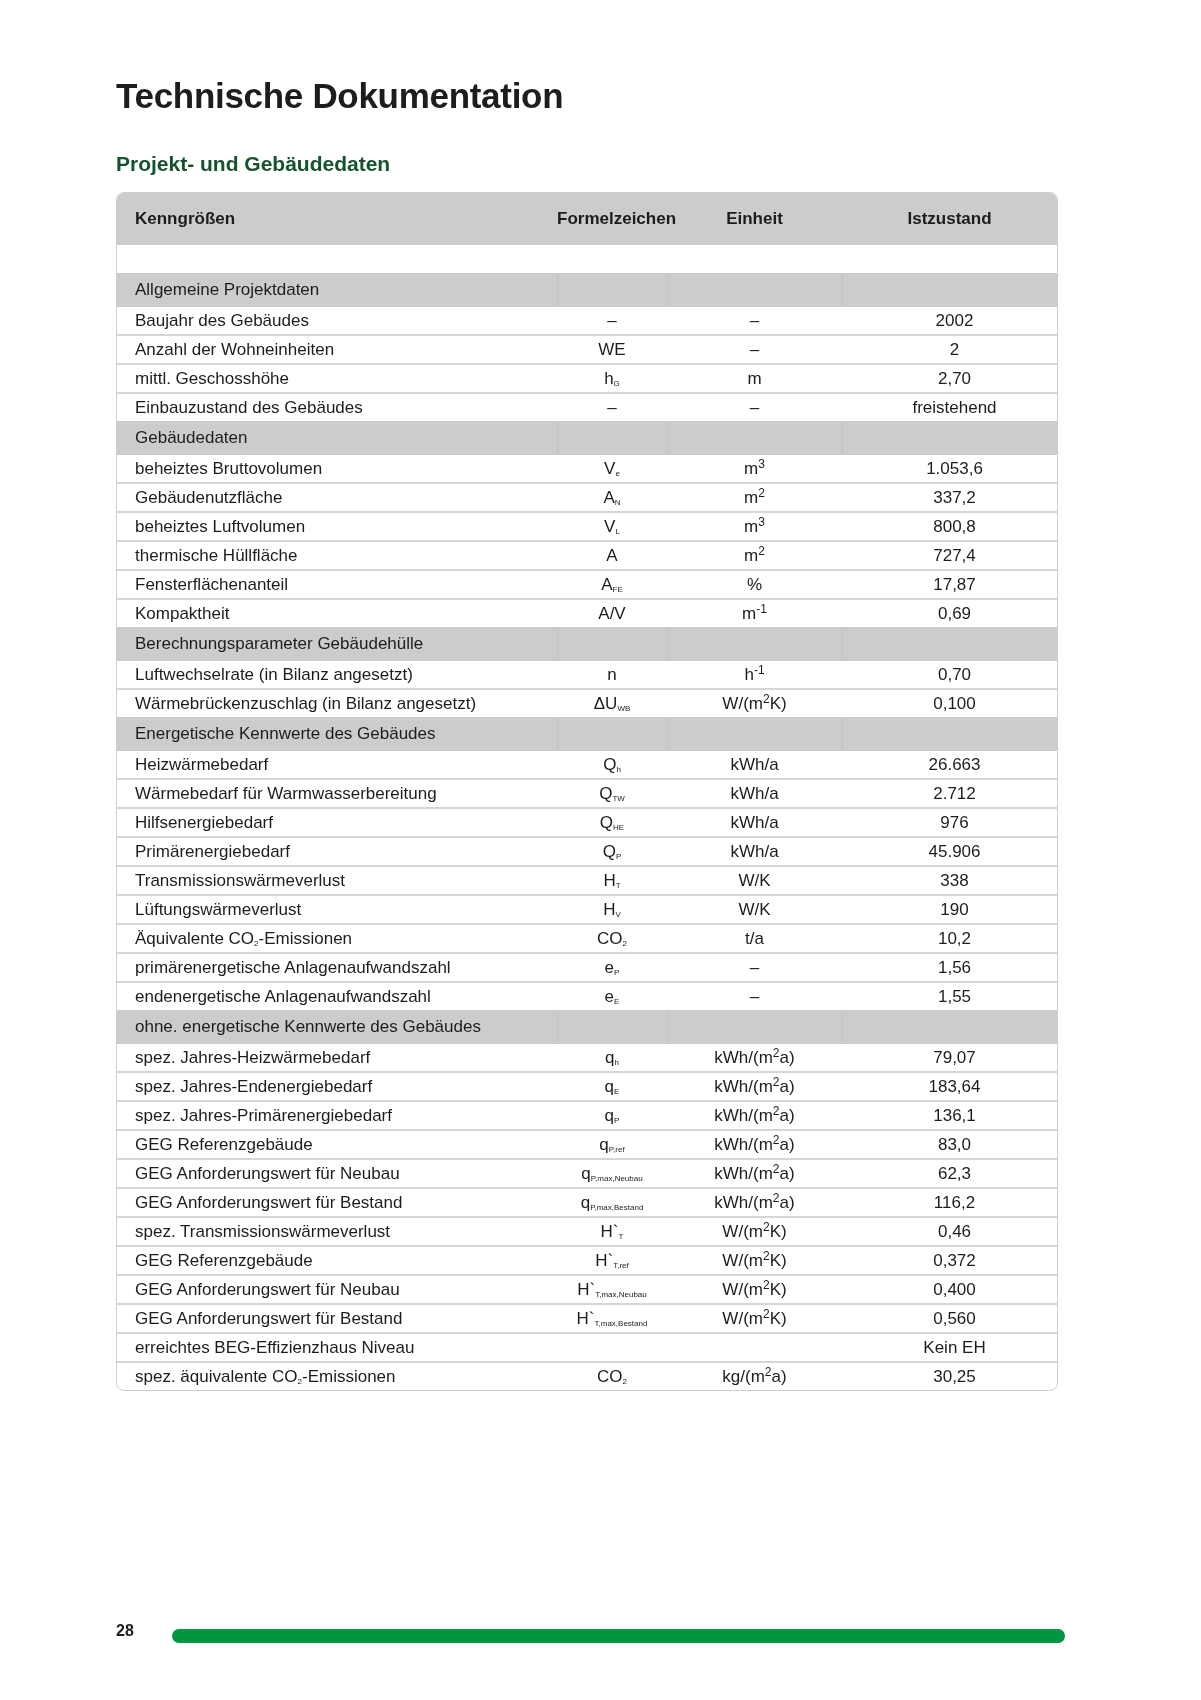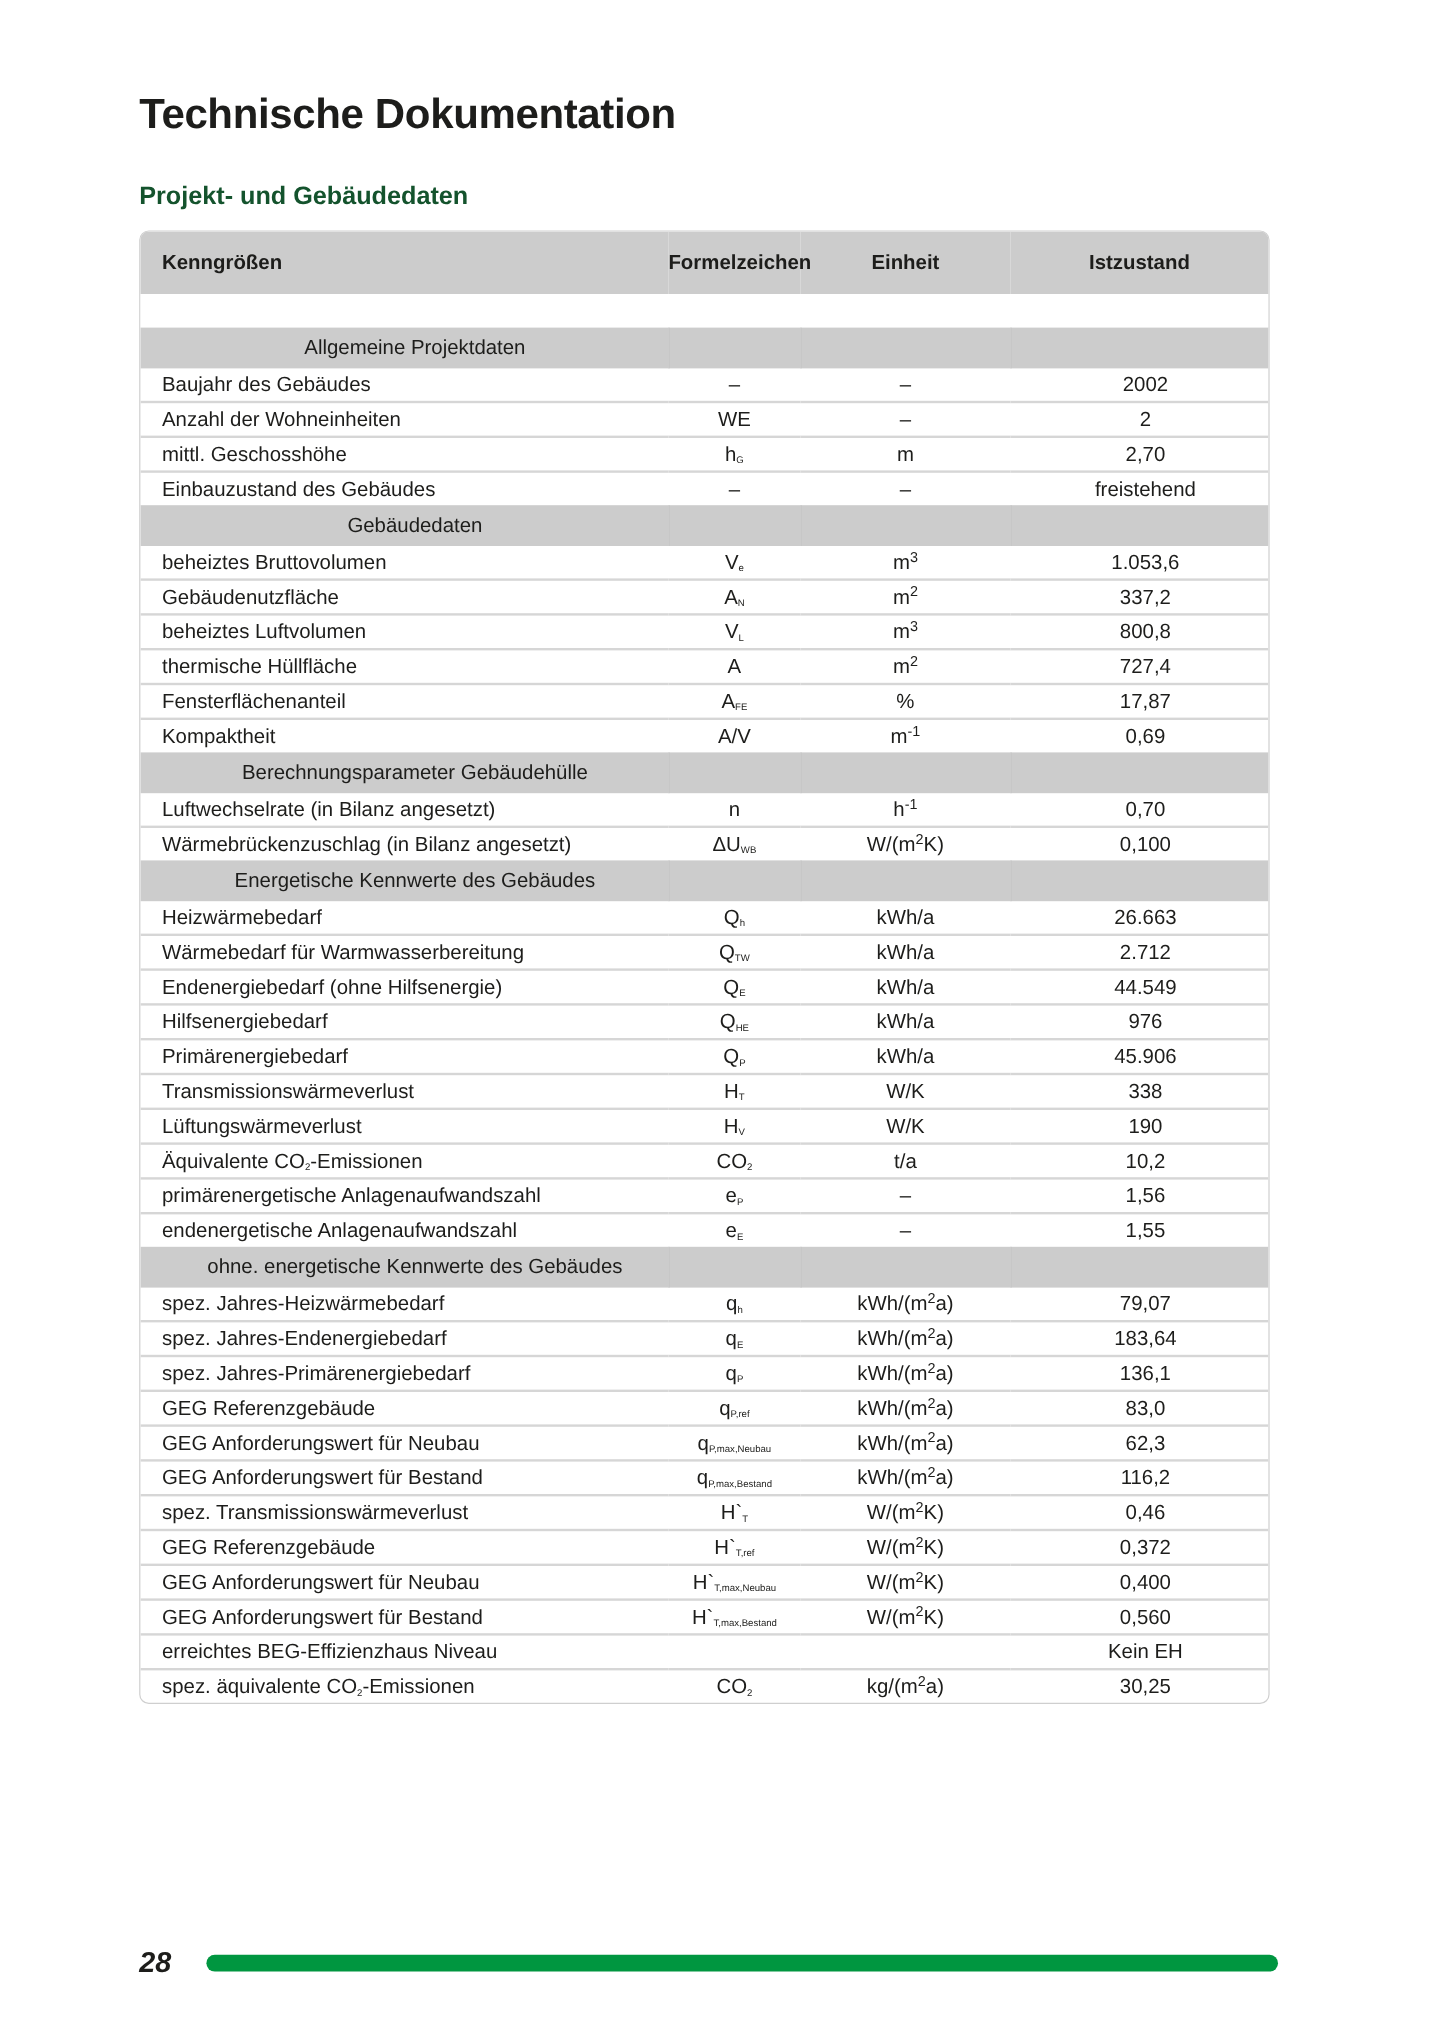--- a/index.html
+++ b/index.html
@@ -10,30 +10,30 @@
   .section-title { position: absolute; left: 116px; top: 152px; font-size: 21px; font-weight: 700;
                    margin: 0; color: #14532d; }
   .table-wrap { position: absolute; left: 116px; top: 192px; width: 940px;
                 border: 1.5px solid #cfcfcf; border-radius: 8px; overflow: hidden; background: #fff; }
   table { width: 100%; border-collapse: collapse; table-layout: fixed; font-size: 17px; }
   col.c1 { width: 440px; } col.c2 { width: 110px; } col.c3 { width: 175px; } col.c4 { width: 215px; }
   thead th { background: #cccccc; height: 52px; font-weight: 700; font-size: 17px; text-align: left;
              padding: 0 0 0 18px; vertical-align: middle; color: #1d1d1b; }
   thead th.center { text-align: center; padding: 0; }
   tr.spacer td { background: #ffffff; height: 28px; padding: 0; }
-  tr.group td { background: #cccccc; height: 34px; padding: 0 0 0 18px; font-size: 17px; text-align: center; }
+  tr.group td { background: #cccccc; height: 34px; padding: 0 0 0 18px; font-size: 17px; }
   tr.group td + td { padding: 0; border-left: 1px solid #c4c4c4; }
   tr.row td { height: 27px; padding: 0; border-top: 2px solid #d6d6d6; font-size: 17px; }
   tr.group + tr.row td { border-top: none; }
   tr.row td.label { padding-left: 18px; }
   tr.row td.sym, tr.row td.unit { text-align: center; }
   tr.row td.val { text-align: center; padding-left: 10px; }
   sub { font-size: 8px; vertical-align: -2px; }
   sup { font-size: 12px; vertical-align: 6px; line-height: 0; }
-  .footer-num { position: absolute; left: 116px; top: 1622px; font-size: 24px; font-weight: 700; font-style: italic; }
+  .footer-num { position: absolute; left: 116px; top: 1622px; font-size: 16px; font-weight: 700; }
   .footer-bar { position: absolute; left: 172px; top: 1629px; width: 893px; height: 14px;
                 background: #009640; border-radius: 7px; }
 </style>
 </head>
 <body>
 
 <h1 class="page-title">Technische Dokumentation</h1>
 <h2 class="section-title">Projekt- und Gebäudedaten</h2>
 
 <div class="table-wrap">
@@ -158,26 +158,20 @@
           <td class="unit"><span>kWh/a</span><sup></sup><span></span></td>
           <td class="val">26.663</td>
         </tr>
         <tr class="row">
           <td class="label"><span>Wärmebedarf für Warmwasserbereitung</span></td>
           <td class="sym"><span>Q</span><sub>TW</sub></td>
           <td class="unit"><span>kWh/a</span><sup></sup><span></span></td>
           <td class="val">2.712</td>
         </tr>
         <tr class="row">
-          <td class="label"><span>Endenergiebedarf (ohne Hilfsenergie)</span></td>
-          <td class="sym"><span>Q</span><sub>E</sub></td>
-          <td class="unit"><span>kWh/a</span><sup></sup><span></span></td>
-          <td class="val">44.549</td>
-        </tr>
-        <tr class="row">
           <td class="label"><span>Hilfsenergiebedarf</span></td>
           <td class="sym"><span>Q</span><sub>HE</sub></td>
           <td class="unit"><span>kWh/a</span><sup></sup><span></span></td>
           <td class="val">976</td>
         </tr>
         <tr class="row">
           <td class="label"><span>Primärenergiebedarf</span></td>
           <td class="sym"><span>Q</span><sub>P</sub></td>
           <td class="unit"><span>kWh/a</span><sup></sup><span></span></td>
           <td class="val">45.906</td>

